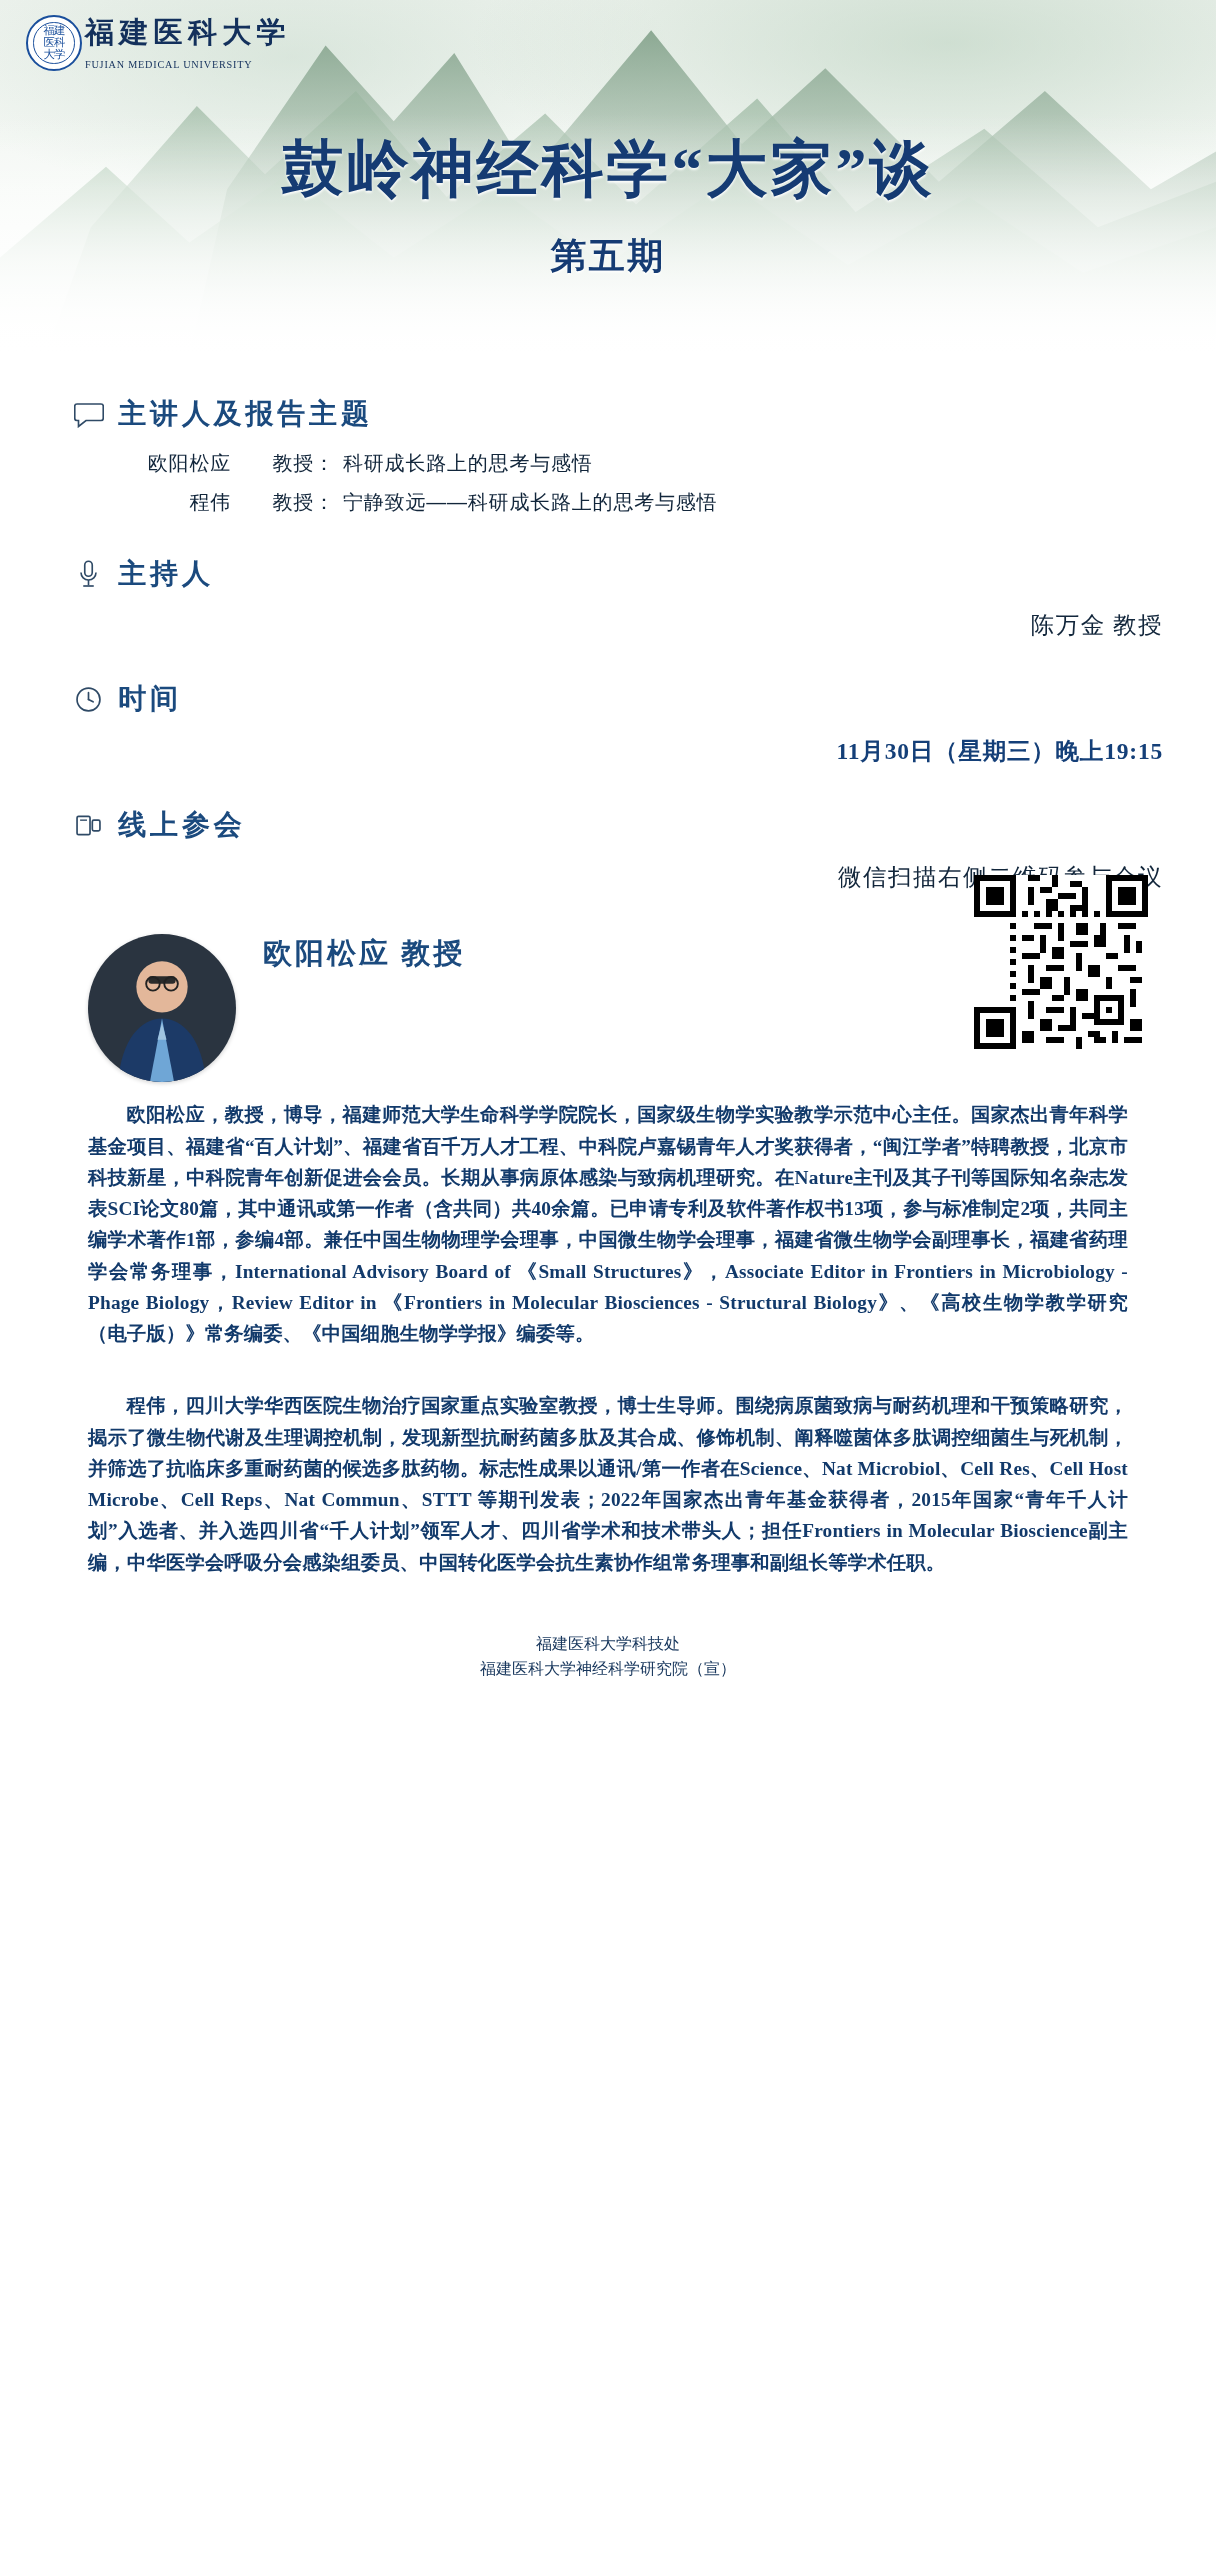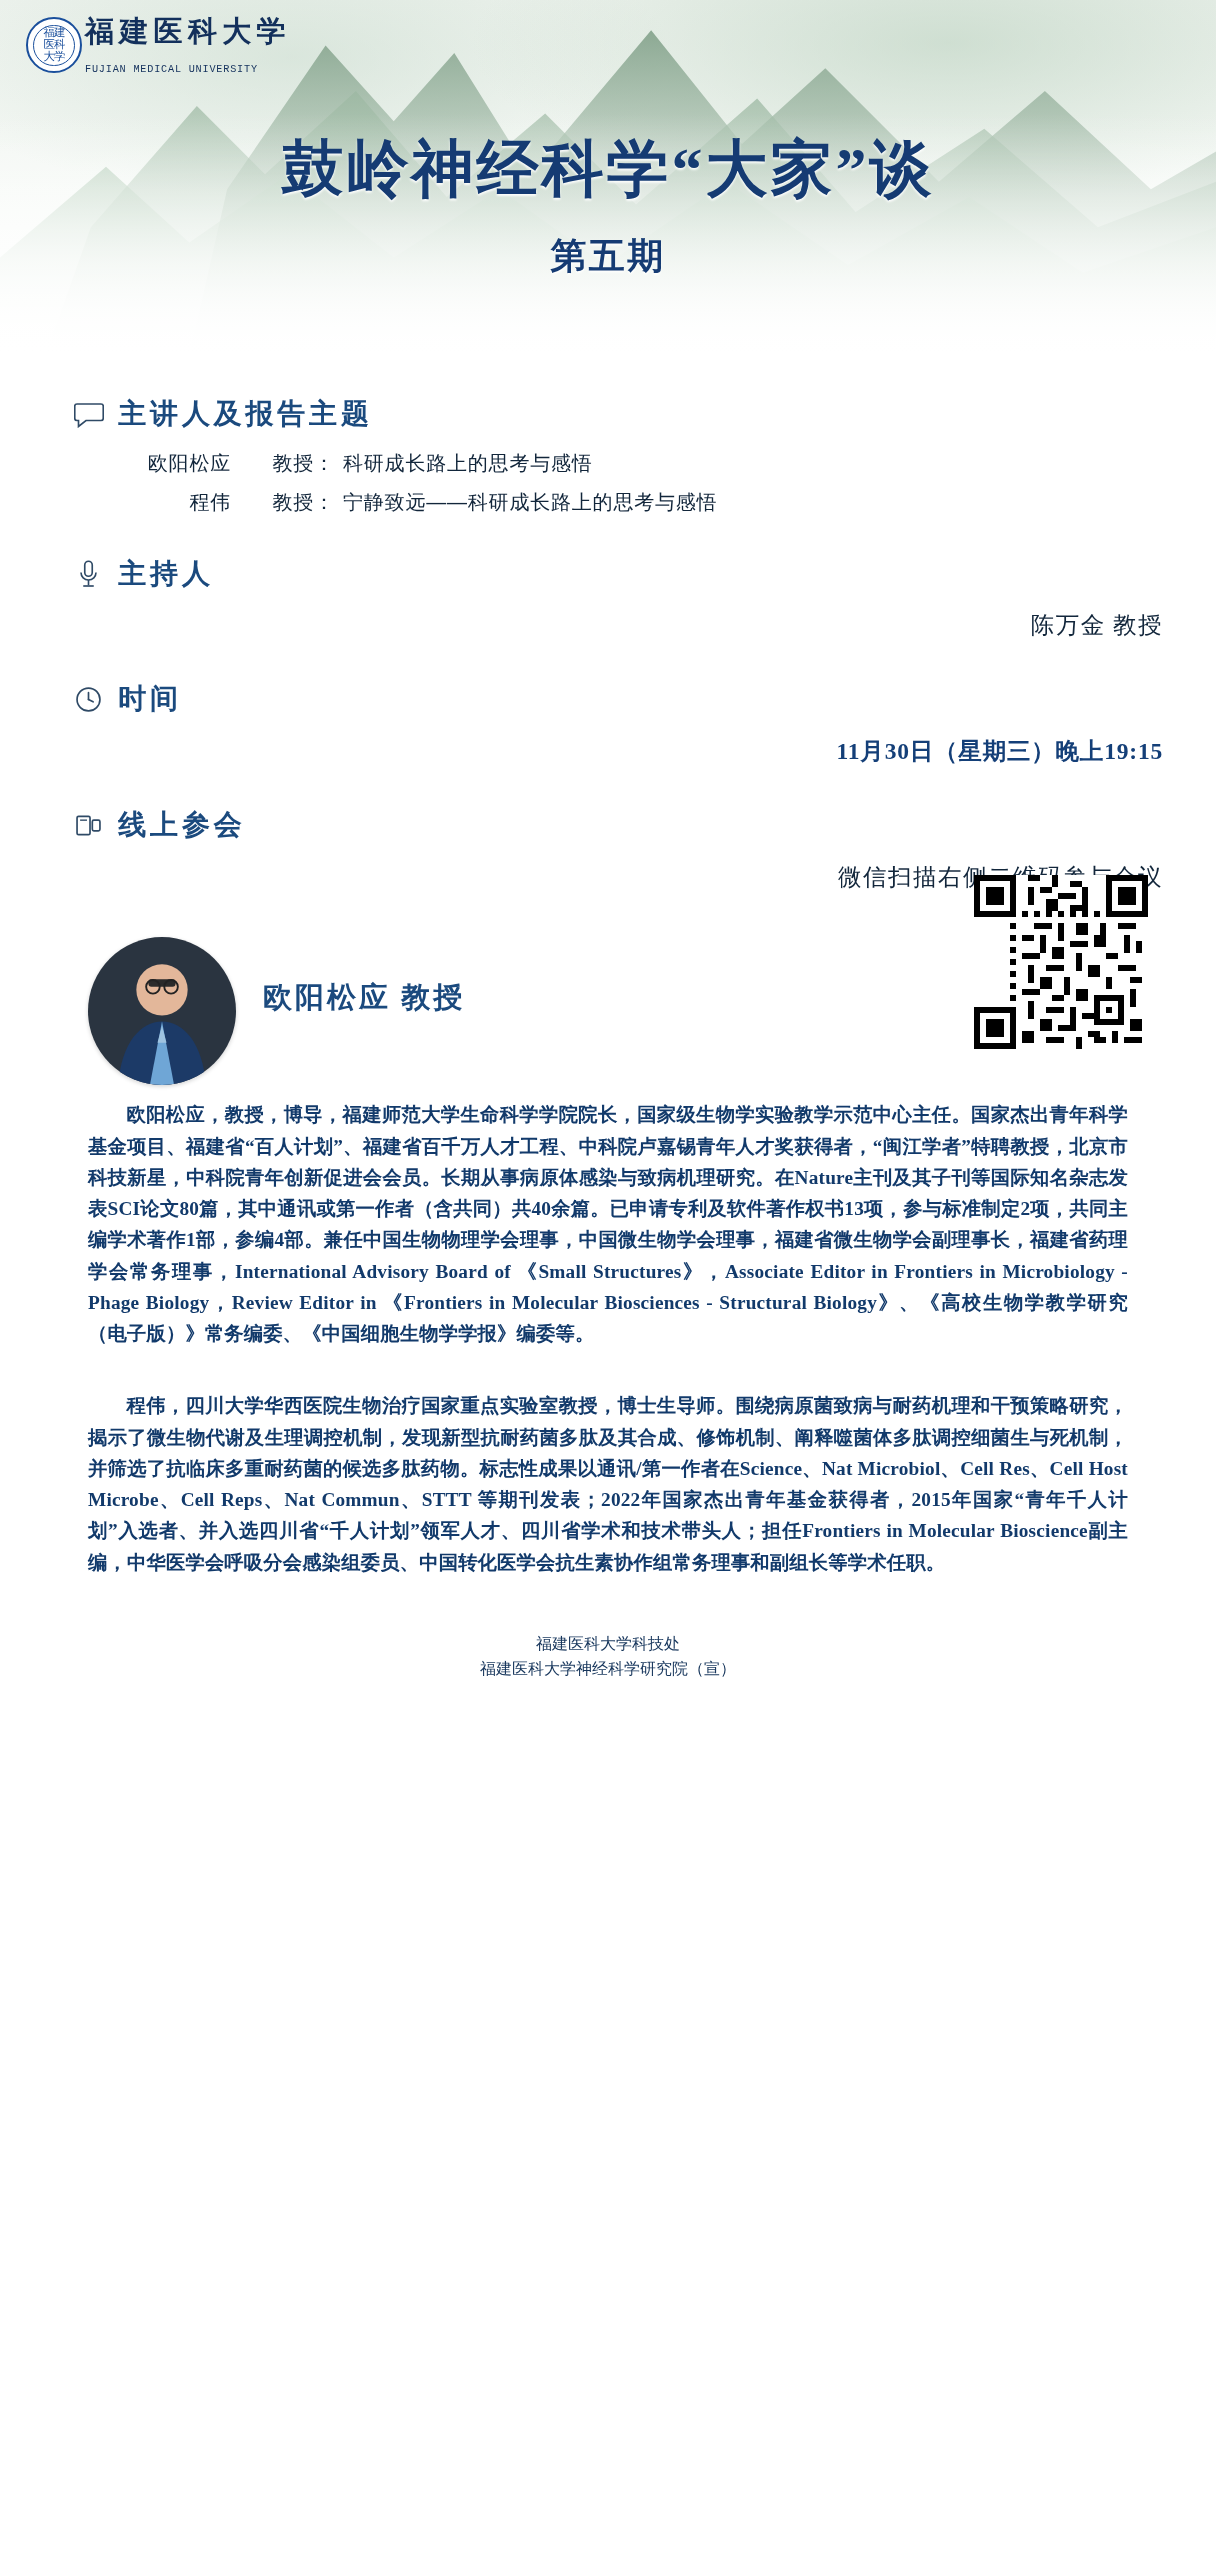--- a/index.html
+++ b/index.html
@@ -79,22 +79,22 @@
     font-size: 29px;
     letter-spacing: 5.3px;
     color: #13305c;
     font-weight: bold;
     font-family: "Liberation Serif", serif;
   }
   .logo-en {
     font-size: 10.2px;
     letter-spacing: 0.8px;
     color: #13305c;
-    font-family: Liberation Mono, monospace;
-    margin-top: 17px;
+    font-family: Liberation Serif, serif;
+    margin-top: 11px;
   }
 
   .banner-title {
     position: absolute;
     top: 127px;
     width: 100%;
     text-align: center;
     z-index: 4;
   }
   .banner-title .line1 {
@@ -209,21 +209,21 @@
   }
 
   
   .bio-block {
     margin-top: 41px;
     position: relative;
     padding: 0 35px 0 35px;
   }
   .bio-top {
     display: flex;
-    align-items: center;
+    align-items: flex-start;
     gap: 27px;
     height: 155px;
   }
   .portrait {
     width: 148px;
     height: 148px;
     border-radius: 50%;
     flex: 0 0 auto;
     overflow: hidden;
     position: relative;

